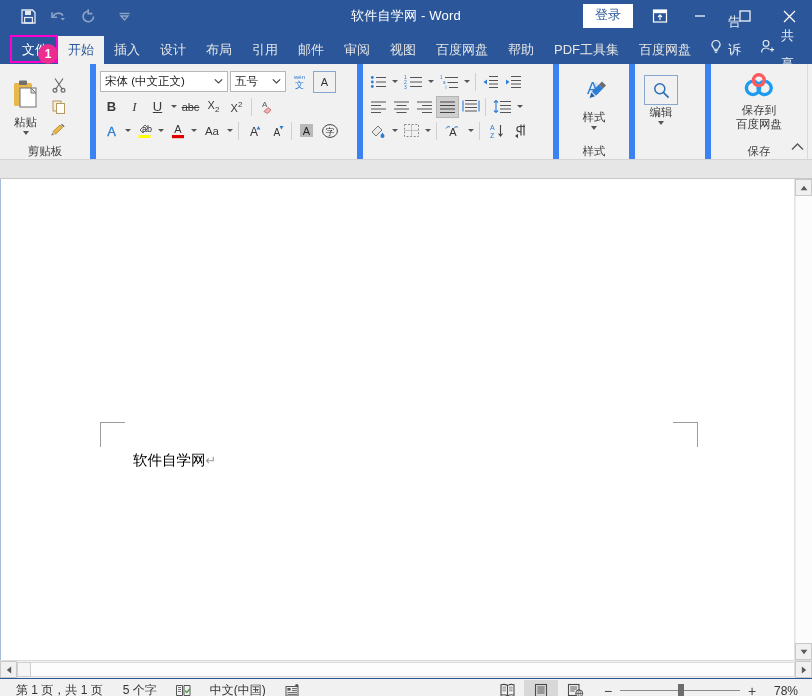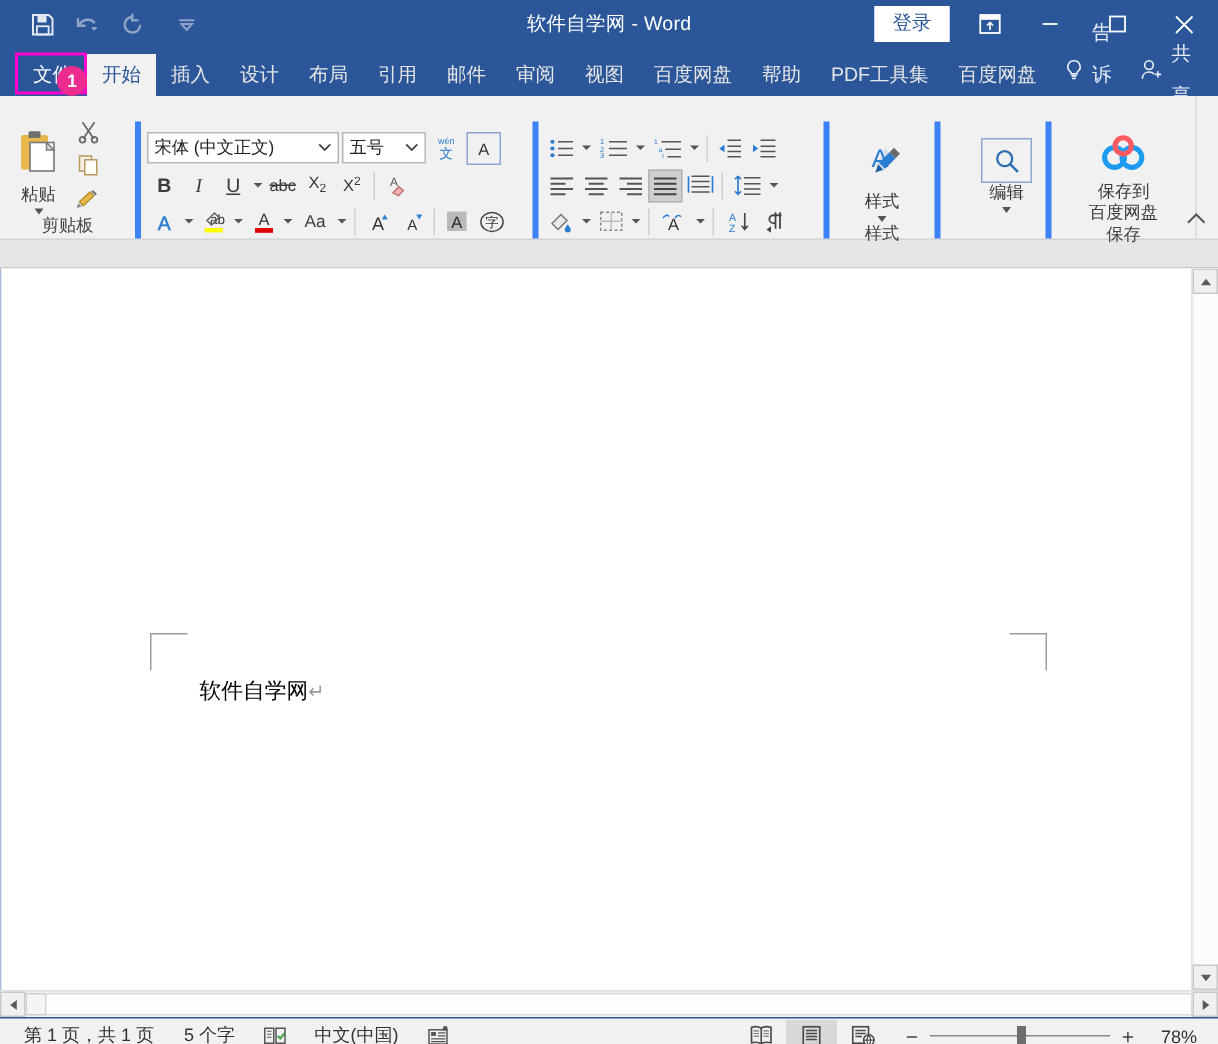--- a/index.html
+++ b/index.html
@@ -67,21 +67,21 @@
     display:flex;align-items:center;justify-content:center;
     pointer-events:none;
   }
 
   
   .ribbon{
     height:95px;background:#f1f1f1;border-bottom:1px solid #d4d4d4;
     display:flex;align-items:stretch;position:relative;
   }
   .rgroup{position:relative;display:flex;flex-direction:column;padding:3px 4px 0;}
-  .rgroup + .rgroup{border-left:4px solid #3b82f6;margin-top:17px;}
+  .rgroup + .rgroup{border-left:6px solid #3b82f6;}
   .rgroup-body{flex:1;display:flex;align-items:flex-start;padding-top:2px;}
   .rgroup-label{
     height:16px;line-height:16px;text-align:center;font-size:11.5px;color:#444;
     position:relative;
   }
   .big-btn{
     display:flex;flex-direction:column;align-items:center;justify-content:flex-start;
     padding:2px 5px 0;font-size:11.5px;color:#3b3b3b;text-align:center;line-height:13px;
   }
   .big-btn .cap{margin-top:1px;}
@@ -89,21 +89,21 @@
   .sm-btn{
     width:23px;height:22px;display:flex;align-items:center;justify-content:center;
     color:#3b3b3b;
   }
   .sm-btn.sel{background:#cfcfcf;border:1px solid #b4b4b4;box-sizing:border-box;}
   .sm-row{display:flex;align-items:center;height:23px;}
   .vsep{width:1px;height:18px;background:#d0d0d0;margin:0 3px;}
   .mini-caret{width:0;height:0;border-left:3px solid transparent;border-right:3px solid transparent;border-top:3.5px solid #555;margin:0 2px;}
 
   
-  .clip-col{display:flex;align-items:flex-end;}
+  .clip-col{display:flex;align-items:center;}
   .clip-right{display:flex;flex-direction:column;padding-top:2px;}
 
   
   .font-row1{display:flex;align-items:center;height:23px;gap:2px;}
   .combo{
     height:21px;border:1px solid #b7b7b7;background:#fff;display:flex;align-items:center;
     font-size:11.5px;color:#222;padding:0 2px 0 4px;box-sizing:border-box;
   }
   .combo .txt{flex:1;white-space:nowrap;overflow:hidden;}
   .combo .chev{width:14px;display:flex;align-items:center;justify-content:center;color:#444;}
@@ -576,21 +576,21 @@
               </svg>
           </span>
           <span class="cap">样式</span>
           <span class="caret"></span>
         </div>
       </div>
       <div class="rgroup-label">样式</div>
     </div>
 
     <div class="rgroup" style="width:62px">
-      <div class="rgroup-body" style="justify-content:flex-end;padding-top:6px">
+      <div class="rgroup-body" style="justify-content:flex-start;padding-top:6px">
         <div class="big-btn">
           <span class="boxed" style="display:flex;align-items:center;justify-content:center;width:34px;height:30px">
             <svg width="19" height="19" viewBox="0 0 19 19">
                 <circle cx="7.8" cy="7.8" r="5" fill="none" stroke="#2b6db5" stroke-width="1.5"></circle>
                 <path d="M11.6 11.6l5 5" stroke="#2b6db5" stroke-width="1.7"></path>
               </svg>
           </span>
           <span class="cap">编辑</span>
           <span class="caret"></span>
         </div>

